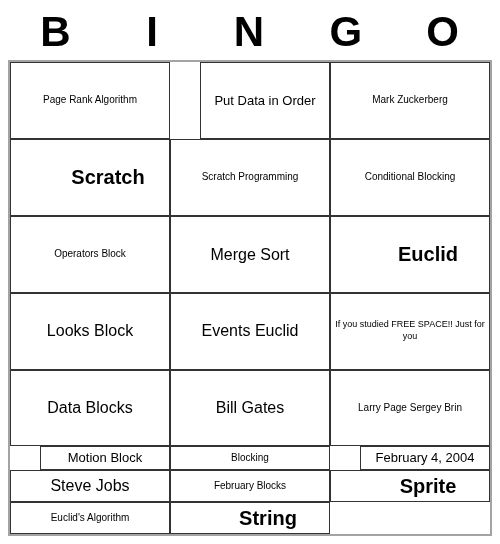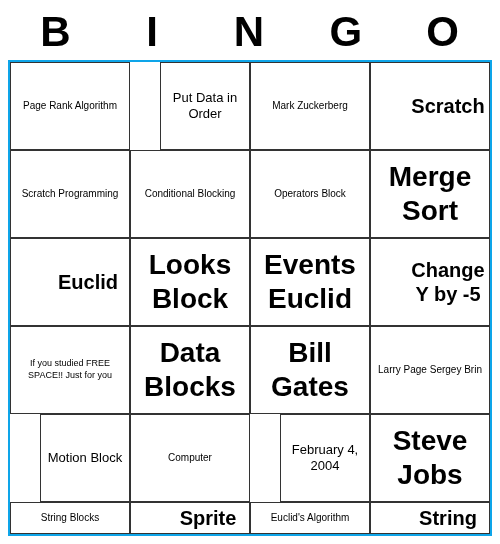--- a/index.html
+++ b/index.html
@@ -22,39 +22,39 @@
       font-weight: bold;
       letter-spacing: 2px;
       margin-bottom: 4px;
     }
     .bingo-title span {
       width: 84px;
       text-align: center;
     }
     .bingo-grid {
       display: grid;
-      grid-template-columns: repeat(4, 1fr);
+      grid-template-columns: repeat(3, 1fr);
       grid-template-rows: repeat(5, 1fr);
       width: 100%;
-      border: 2px solid #0ea5e9;
+      border: 2px solid #a3a3a3;
       height: 480px;
     }
     .cell {
       border: 1px solid #333;
       display: flex;
       align-items: center;
       justify-content: center;
       text-align: center;
       padding: 3px;
       line-height: 1.2;
     }
     .cell-sm { font-size: 10px; }
     .cell-md { font-size: 13px; margin-left: 30px; }
     .cell-lg { font-size: 20px; font-weight: bold; padding-left: 39px; }
-    .cell-xl { font-size: 28px; font-weight: bold; }
+    .cell-xl { font-size: 16px; font-weight: normal; }
     .free-space {
       font-size: 9px;
       line-height: 1.3;
     }
   </style>
 </head>
 <body>
 
 <div class="bingo-title">
   <span>B</span>
@@ -69,26 +69,25 @@
     <div class="cell cell-md">Put Data in Order</div>
     <div class="cell cell-sm">Mark Zuckerberg</div>
     <div class="cell cell-lg">Scratch</div>
     <div class="cell cell-sm">Scratch Programming</div>
     <div class="cell cell-sm">Conditional Blocking</div>
     <div class="cell cell-sm">Operators Block</div>
     <div class="cell cell-xl">Merge Sort</div>
     <div class="cell cell-lg">Euclid</div>
     <div class="cell cell-xl">Looks Block</div>
     <div class="cell cell-xl">Events Euclid</div>
-    <div class="cell cell-lg">Change Y by -5</div>
     <div class="cell free-space">If you studied FREE SPACE!! Just for you</div>
     <div class="cell cell-xl">Data Blocks</div>
     <div class="cell cell-xl">Bill Gates</div>
     <div class="cell cell-sm">Larry Page Sergey Brin</div>
     <div class="cell cell-md">Motion Block</div>
-    <div class="cell cell-sm">Computer</div>
+    <div class="cell cell-sm">Blocking</div>
     <div class="cell cell-md">February 4, 2004</div>
     <div class="cell cell-xl">Steve Jobs</div>
-    <div class="cell cell-sm">String Blocks</div>
+    <div class="cell cell-sm">February Blocks</div>
     <div class="cell cell-lg">Sprite</div>
     <div class="cell cell-sm">Euclid's Algorithm</div>
     <div class="cell cell-lg">String</div>
   </div>
 
 </body></html>

